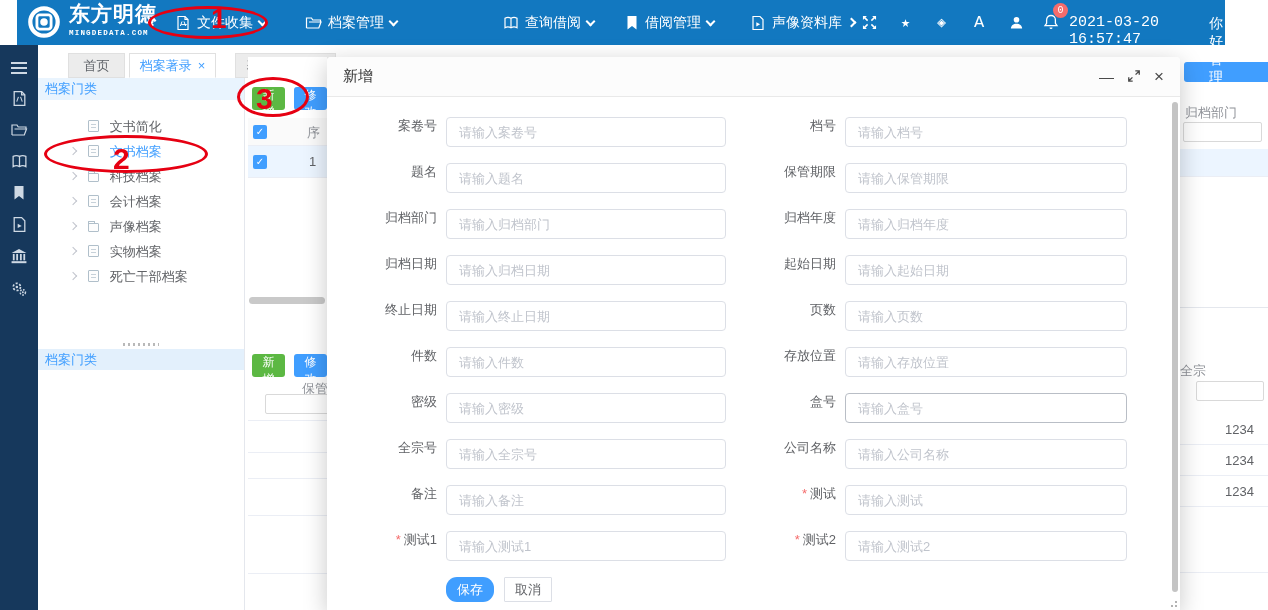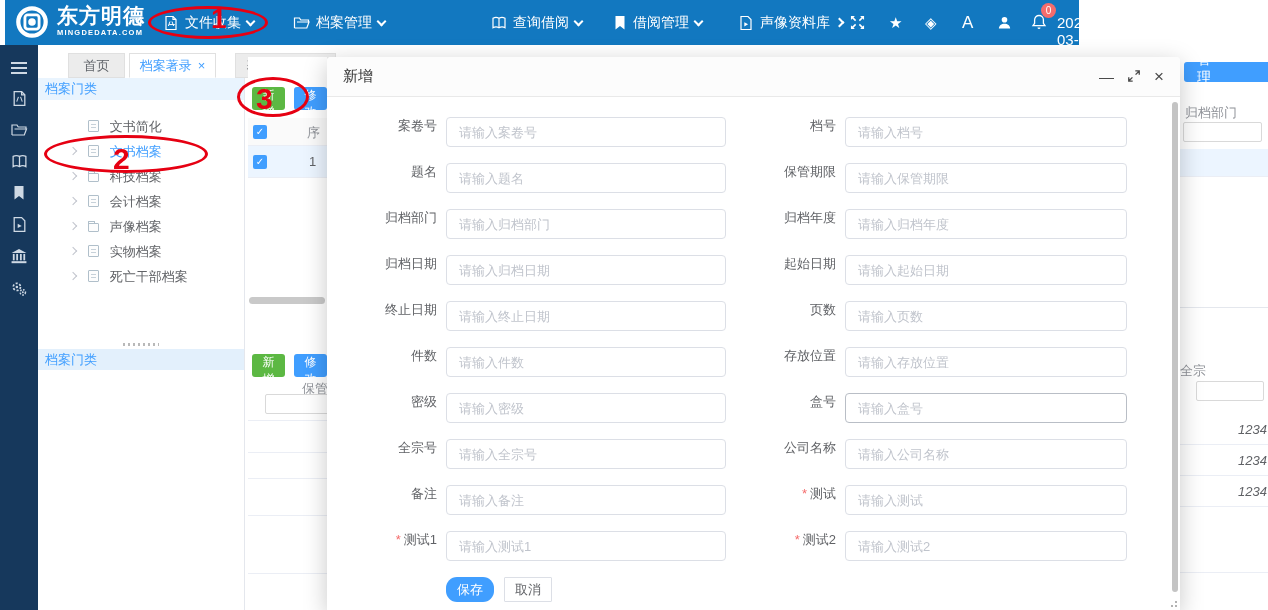--- a/index.html
+++ b/index.html
@@ -1,21 +1,21 @@
 <!DOCTYPE html>
 <html><head>
 <meta charset="utf-8">
 <style>
   * { margin:0; padding:0; box-sizing:border-box; }
   html,body { width:1268px; height:610px; overflow:hidden; background:#fff;
     font-family:"Liberation Sans","DejaVu Sans",sans-serif; }
   #stage { position:relative; width:1268px; height:610px; background:#fff; overflow:hidden; }
 
   
-  #navbar { position:absolute; left:5px; top:0; width:1074px; height:45px; background:#1278c0; z-index:5; }
+  #navbar { position:absolute; left:17px; top:0; width:1208px; height:45px; background:#1278c0; z-index:5;font-family:Liberation Mono, monospace; }
   #logo-badge { position:absolute; left:10px; top:5px; }
   #logo-text { position:absolute; left:52px; top:4px; color:#fff; }
   #logo-title { font-size:21px; font-weight:bold; letter-spacing:1px; line-height:24px; }
   #logo-sub { font-size:7.5px; letter-spacing:1.2px; line-height:10px; font-weight:bold; }
   .chev { display:inline-block; width:7px; height:7px; border-right:2px solid #fff; border-bottom:2px solid #fff; }
   .chev.down { transform:rotate(45deg); margin-top:-3px; }
   .chev.rightp { transform:rotate(-45deg); }
   .chev.leftp { transform:rotate(135deg); }
   #nav-collapse { position:absolute; left:132px; top:18px; }
   .nav-menu { position:absolute; top:0; height:45px; display:flex; align-items:center; gap:6px;
@@ -89,21 +89,21 @@
   #rs-blue { position:absolute; left:4px; top:5px; width:86px; height:20px; background:#409eff; border-radius:3px; }
   #rs-col1 { position:absolute; left:5px; top:47px; font-size:13px; color:#909399; white-space:nowrap; }
   #rs-filter1 { position:absolute; left:3px; top:65px; width:79px; }
   #rs-selrow { position:absolute; left:0; top:92px; width:100%; height:28px; background:#ecf5ff;
     border-bottom:1px solid #ebeef5; cursor:pointer; }
   #rs-line-mid { position:absolute; left:0; top:250px; width:100%; height:1px; background:#e4e7ed; }
   #rs-col2 { position:absolute; left:0; right:4px; top:305px; font-size:13px; color:#909399; text-align:left; }
   #rs-filter2 { position:absolute; left:16px; top:324px; width:68px; }
   #rs-rows { position:absolute; left:0; top:357px; width:100%; }
   .bg-row { height:31px; line-height:31px; border-bottom:1px solid #ebeef5; font-size:13px; color:#606266;
-    text-align:right; padding-right:1px; cursor:pointer;font-style:italic; }
+    text-align:right; padding-right:14px; cursor:pointer; }
   #rs-bottomline { position:absolute; left:0; top:515px; width:100%; height:1px; background:#ebeef5; }
 
   
   #modal { position:absolute; left:327px; top:57px; width:853px; height:553px; background:#fff;
     border-radius:4px 4px 0 0; box-shadow:0 6px 24px rgba(0,0,0,.22); z-index:10; }
   #modal-header { height:40px; background:#fcfcfc; border-bottom:1px solid #e9e9e9; border-radius:4px 4px 0 0;
     display:flex; align-items:center; padding:0 16px; }
   #modal-title { font-size:15px; color:#333; }
   #modal-controls { margin-left:auto; display:flex; align-items:center; gap:13px; color:#4a4a4a; }
   #modal-controls .mc { cursor:pointer; font-size:15px; line-height:1; }

